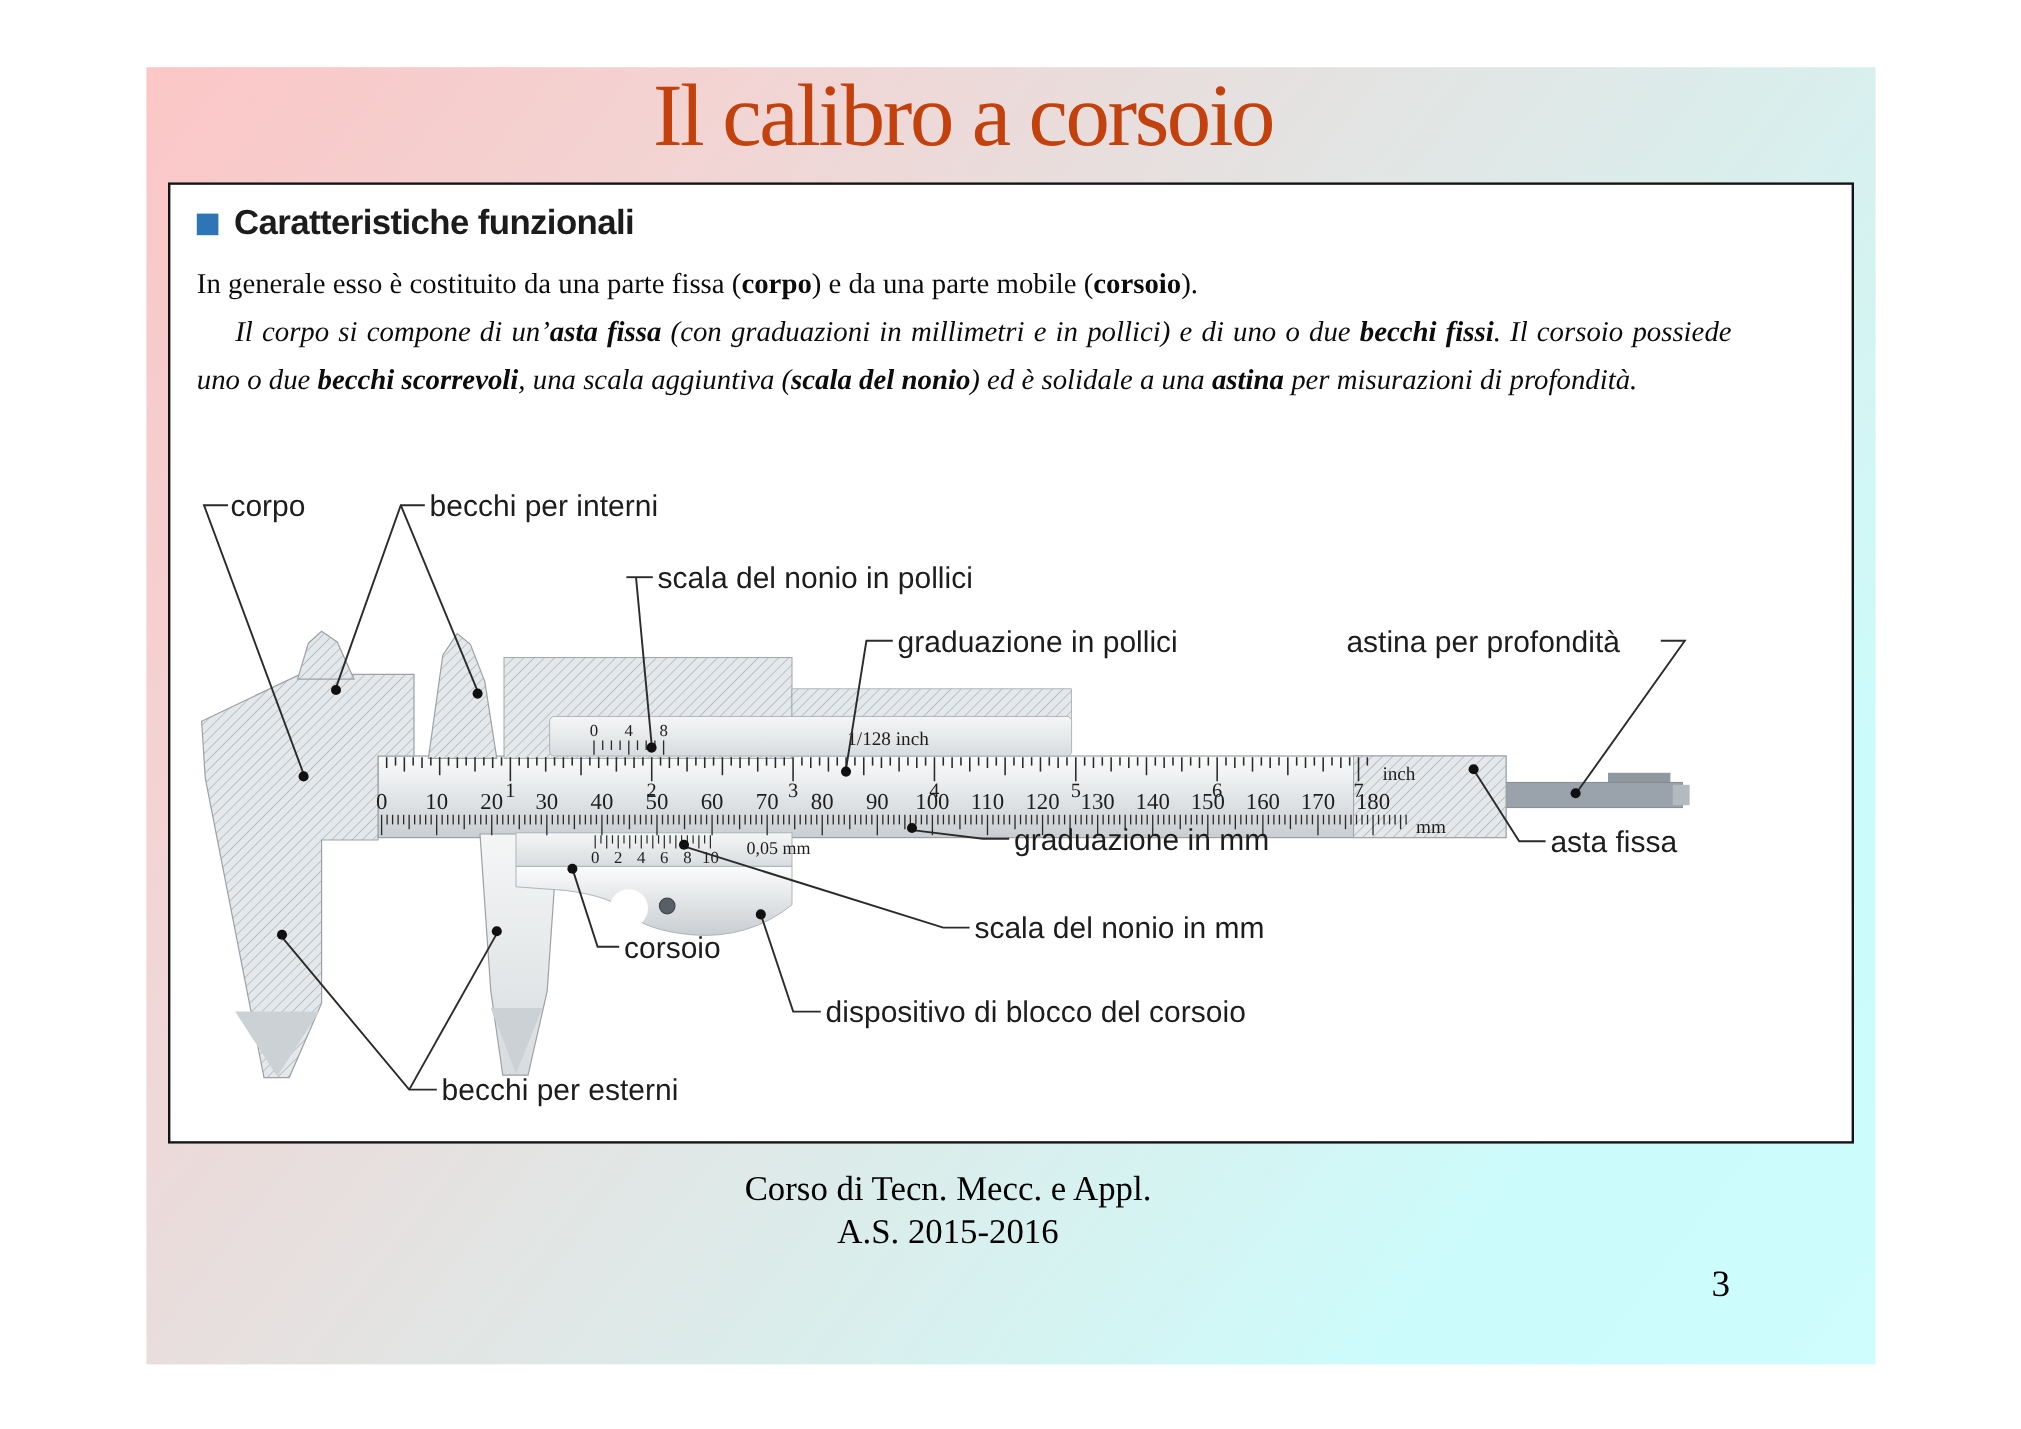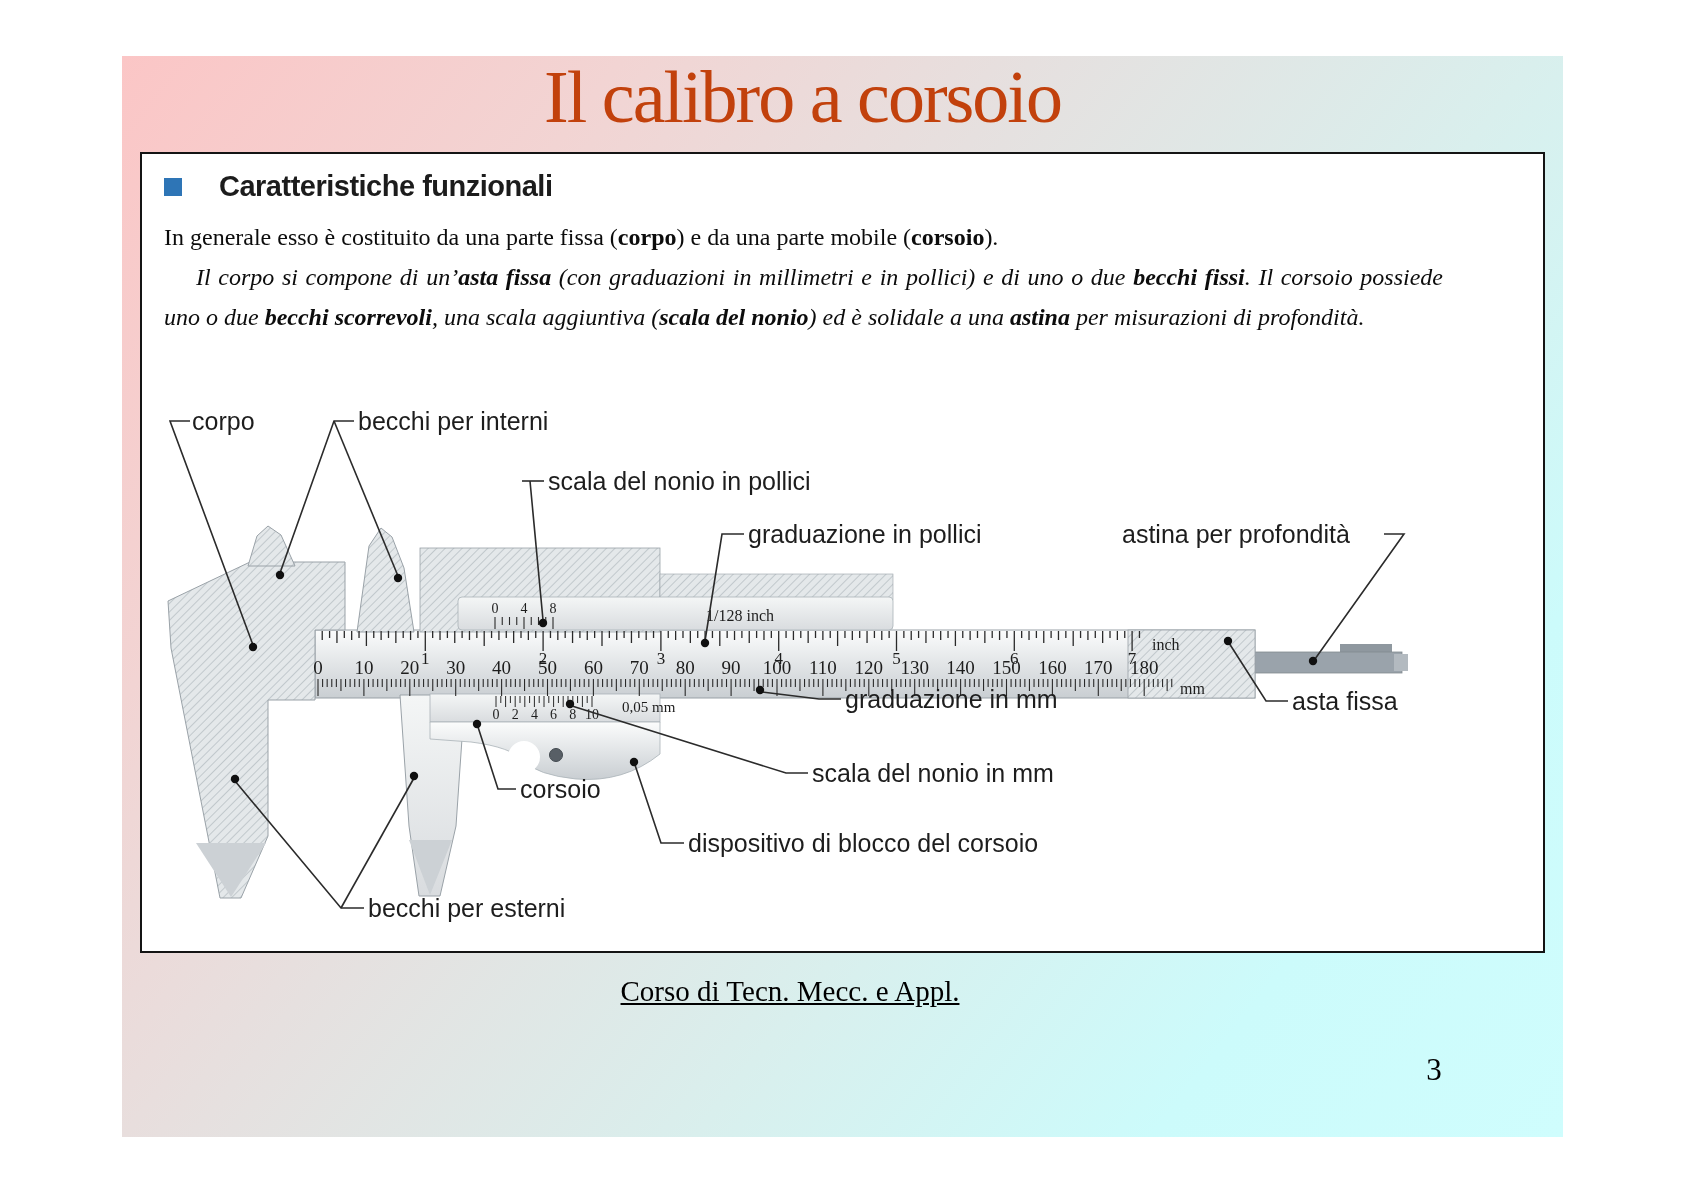--- a/index.html
+++ b/index.html
@@ -6,32 +6,32 @@
   body{width:1684px;height:1191px;position:relative;background:#ffffff;
        font-family:"Liberation Serif",serif;overflow:hidden;}
   .slide{position:absolute;left:122px;top:56px;width:1441px;height:1081px;
          background:linear-gradient(128deg,#fbc6c6 0%,#f2d4d3 22%,#e6e0df 40%,
                     #d9efed 62%,#ccfbfb 82%,#cffdfd 100%);}
   .title{position:absolute;left:122px;top:56px;width:1441px;text-align:center;
          font-family:"Liberation Serif",serif;font-size:74px;line-height:1.12;
          color:#c2410c;letter-spacing:-2px;transform:translateX(-40px);}
   .content-box{position:absolute;left:140px;top:152px;width:1401px;height:797px;
          background:#ffffff;border:2px solid #141414;}
-  .heading-row{margin:16px 0 0 22px;display:flex;align-items:center;gap:24px;}
+  .heading-row{margin:16px 0 0 22px;display:flex;align-items:center;}
   .bullet{width:18px;height:18px;margin-right:13px;flex:0 0 auto;}
   .heading{font-family:"Liberation Sans",sans-serif;font-weight:bold;
          font-size:29px;color:#1c1c1c;letter-spacing:-0.5px;}
   .bodytext{margin:14px 100px 0 22px;font-size:24px;line-height:40px;
          color:#0c0c0c;text-align:justify;}
   .bodytext p{margin:0;}
   .bodytext p.indent{text-indent:32px;font-style:italic;}
   .b{font-weight:bold;}
   .diagram-wrap{position:absolute;left:-2px;top:228px;width:1405px;height:571px;}
   .footer{position:absolute;left:450px;top:973px;width:680px;text-align:center;
-         font-size:29px;line-height:36px;color:#000;text-decoration:underline;}
+         font-size:29px;line-height:36px;color:#000;}
   .page-number{position:absolute;left:1412px;top:1052px;width:44px;
          text-align:center;font-size:31px;color:#000;}
 </style>
 </head>
 <body>
 
 <div class="slide"></div>
 
 <div class="title">Il calibro a corsoio</div>
 
@@ -501,14 +501,15 @@
           <circle cx="235" cy="779" r="4.2" fill="#101010"></circle>
           <circle cx="414" cy="776" r="4.2" fill="#101010"></circle>
           <text x="368" y="917" font-size="25" font-family="&quot;Liberation Sans&quot;,sans-serif" fill="#1d1d1d" text-anchor="start">becchi per esterni</text>
         </g>
       </svg>
   </div>
 </div>
 
 <div class="footer">
   <div>Corso di Tecn. Mecc. e Appl.</div>
+  <div>A.S. 2015-2016</div>
 </div>
 <div class="page-number">3</div>
 
 </body></html>

